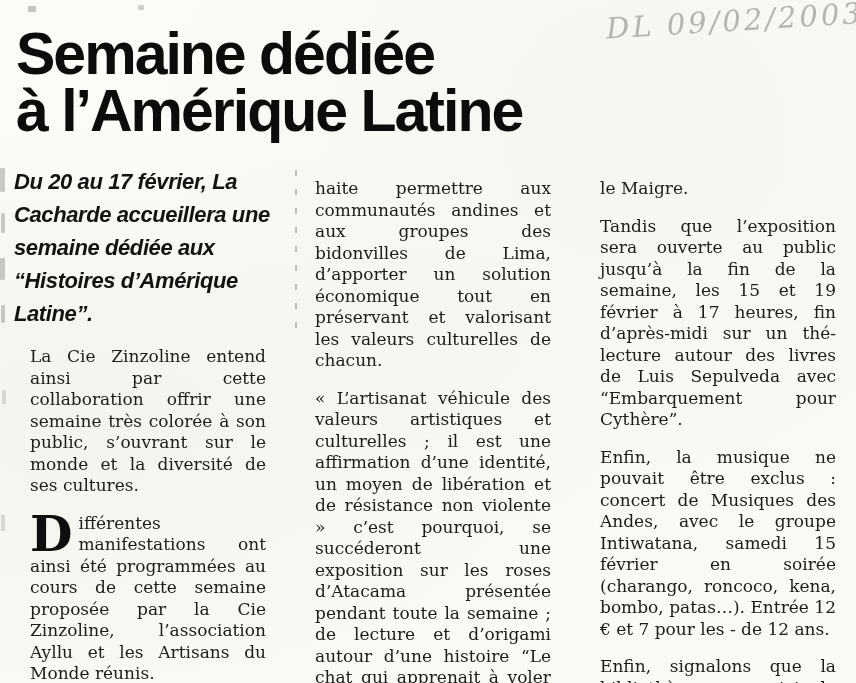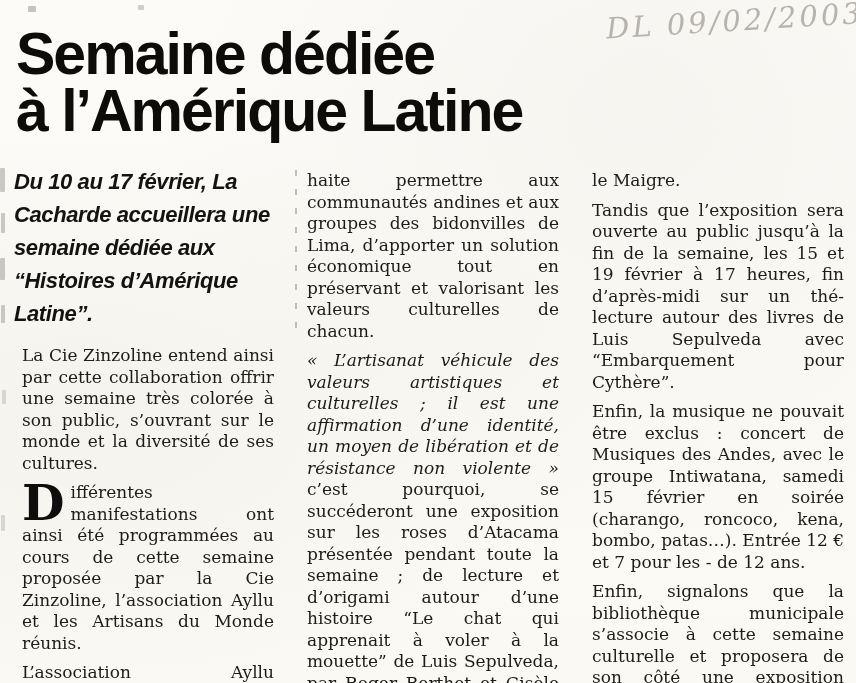--- a/index.html
+++ b/index.html
@@ -69,34 +69,34 @@
     margin: 3px 0 15px 0;
     font-family: "Liberation Sans", sans-serif;
     font-weight: bold;
     font-style: italic;
     font-size: 22px;
     line-height: 33px;
     letter-spacing: -0.4px;
     color: #141312;
   }
   .body {
-    margin: 8px;
+    margin: 16px;
     font-size: 17px;
     line-height: 21.5px;
     text-align: justify;
   }
   .dropcap::first-letter {
     float: left;
     font-size: 49px;
     line-height: 38px;
     font-weight: bold;
     padding: 2px 6px 0 0;
     color: #0f0e0c;
   }
-  .quote { font-style: italic; }
+  .quote { }
   sup { font-size: 11px; line-height: 0; }
 
   
   .speck {
     position: absolute;
     background: #8f8d88;
     opacity: 0.45;
     border-radius: 1px;
     pointer-events: none;
   }
@@ -129,21 +129,21 @@
   <div class="annotation">DL 09/02/2003</div>
 
   <h1 class="headline">
     <span class="hl">Semaine dédiée</span>
     <span class="hl">à l’Amérique Latine</span>
   </h1>
 
   <div class="cols">
 
     <div class="col">
-      <p class="lead">Du 10 au 17 février, La Cacharde accueillera une semaine dédiée aux “Histoires d’Amérique Latine”.</p>
+      <p class="lead">Du 20 au 17 février, La Cacharde accueillera une semaine dédiée aux “Histoires d’Amérique Latine”.</p>
       <p class="body">La Cie Zinzoline entend ainsi par cette collaboration offrir une semaine très colorée à son public, s’ouvrant sur le monde et la diversité de ses cultures.</p>
       <p class="body dropcap">Différentes manifestations ont ainsi été programmées au cours de cette semaine proposée par la Cie Zinzoline, l’association Ayllu et les Artisans du Monde réunis.</p>
       <p class="body">L’association Ayllu partenaire, est installée à Bourg-lès-Valence. Par ses actions (ventes, expositions, conférences, concerts…) elle sou-</p>
     </div>
 
     <div class="col">
       <p class="body">haite permettre aux communautés andines et aux groupes des bidonvilles de Lima, d’apporter un solution économique tout en préservant et valorisant les valeurs culturelles de chacun.</p>
       <p class="body"><span class="quote">« L’artisanat véhicule des valeurs artistiques et culturelles ; il est une affirmation d’une identité, un moyen de libération et de résistance non violente » </span><span>c’est pourquoi, se succéderont une exposition sur les roses d’Atacama présentée pendant toute la semaine ; de lecture et d’origami autour d’une histoire “Le chat qui apprenait à voler à la mouette” de Luis Sepulveda, par Roger Berthet et Gisèle Daspres ce mercredi 12 février à 14 heures (entrée 3 €).</span></p>
       <p class="body">Ce même jour, en soirée (à 20 h 30) la Cie Zinzoline mettra en scène “L’histoire du Gros et du Maigre”, pièce lue, inédite de Luis Sepulveda suivi de musique, et d’un débat sur</p>
     </div>

